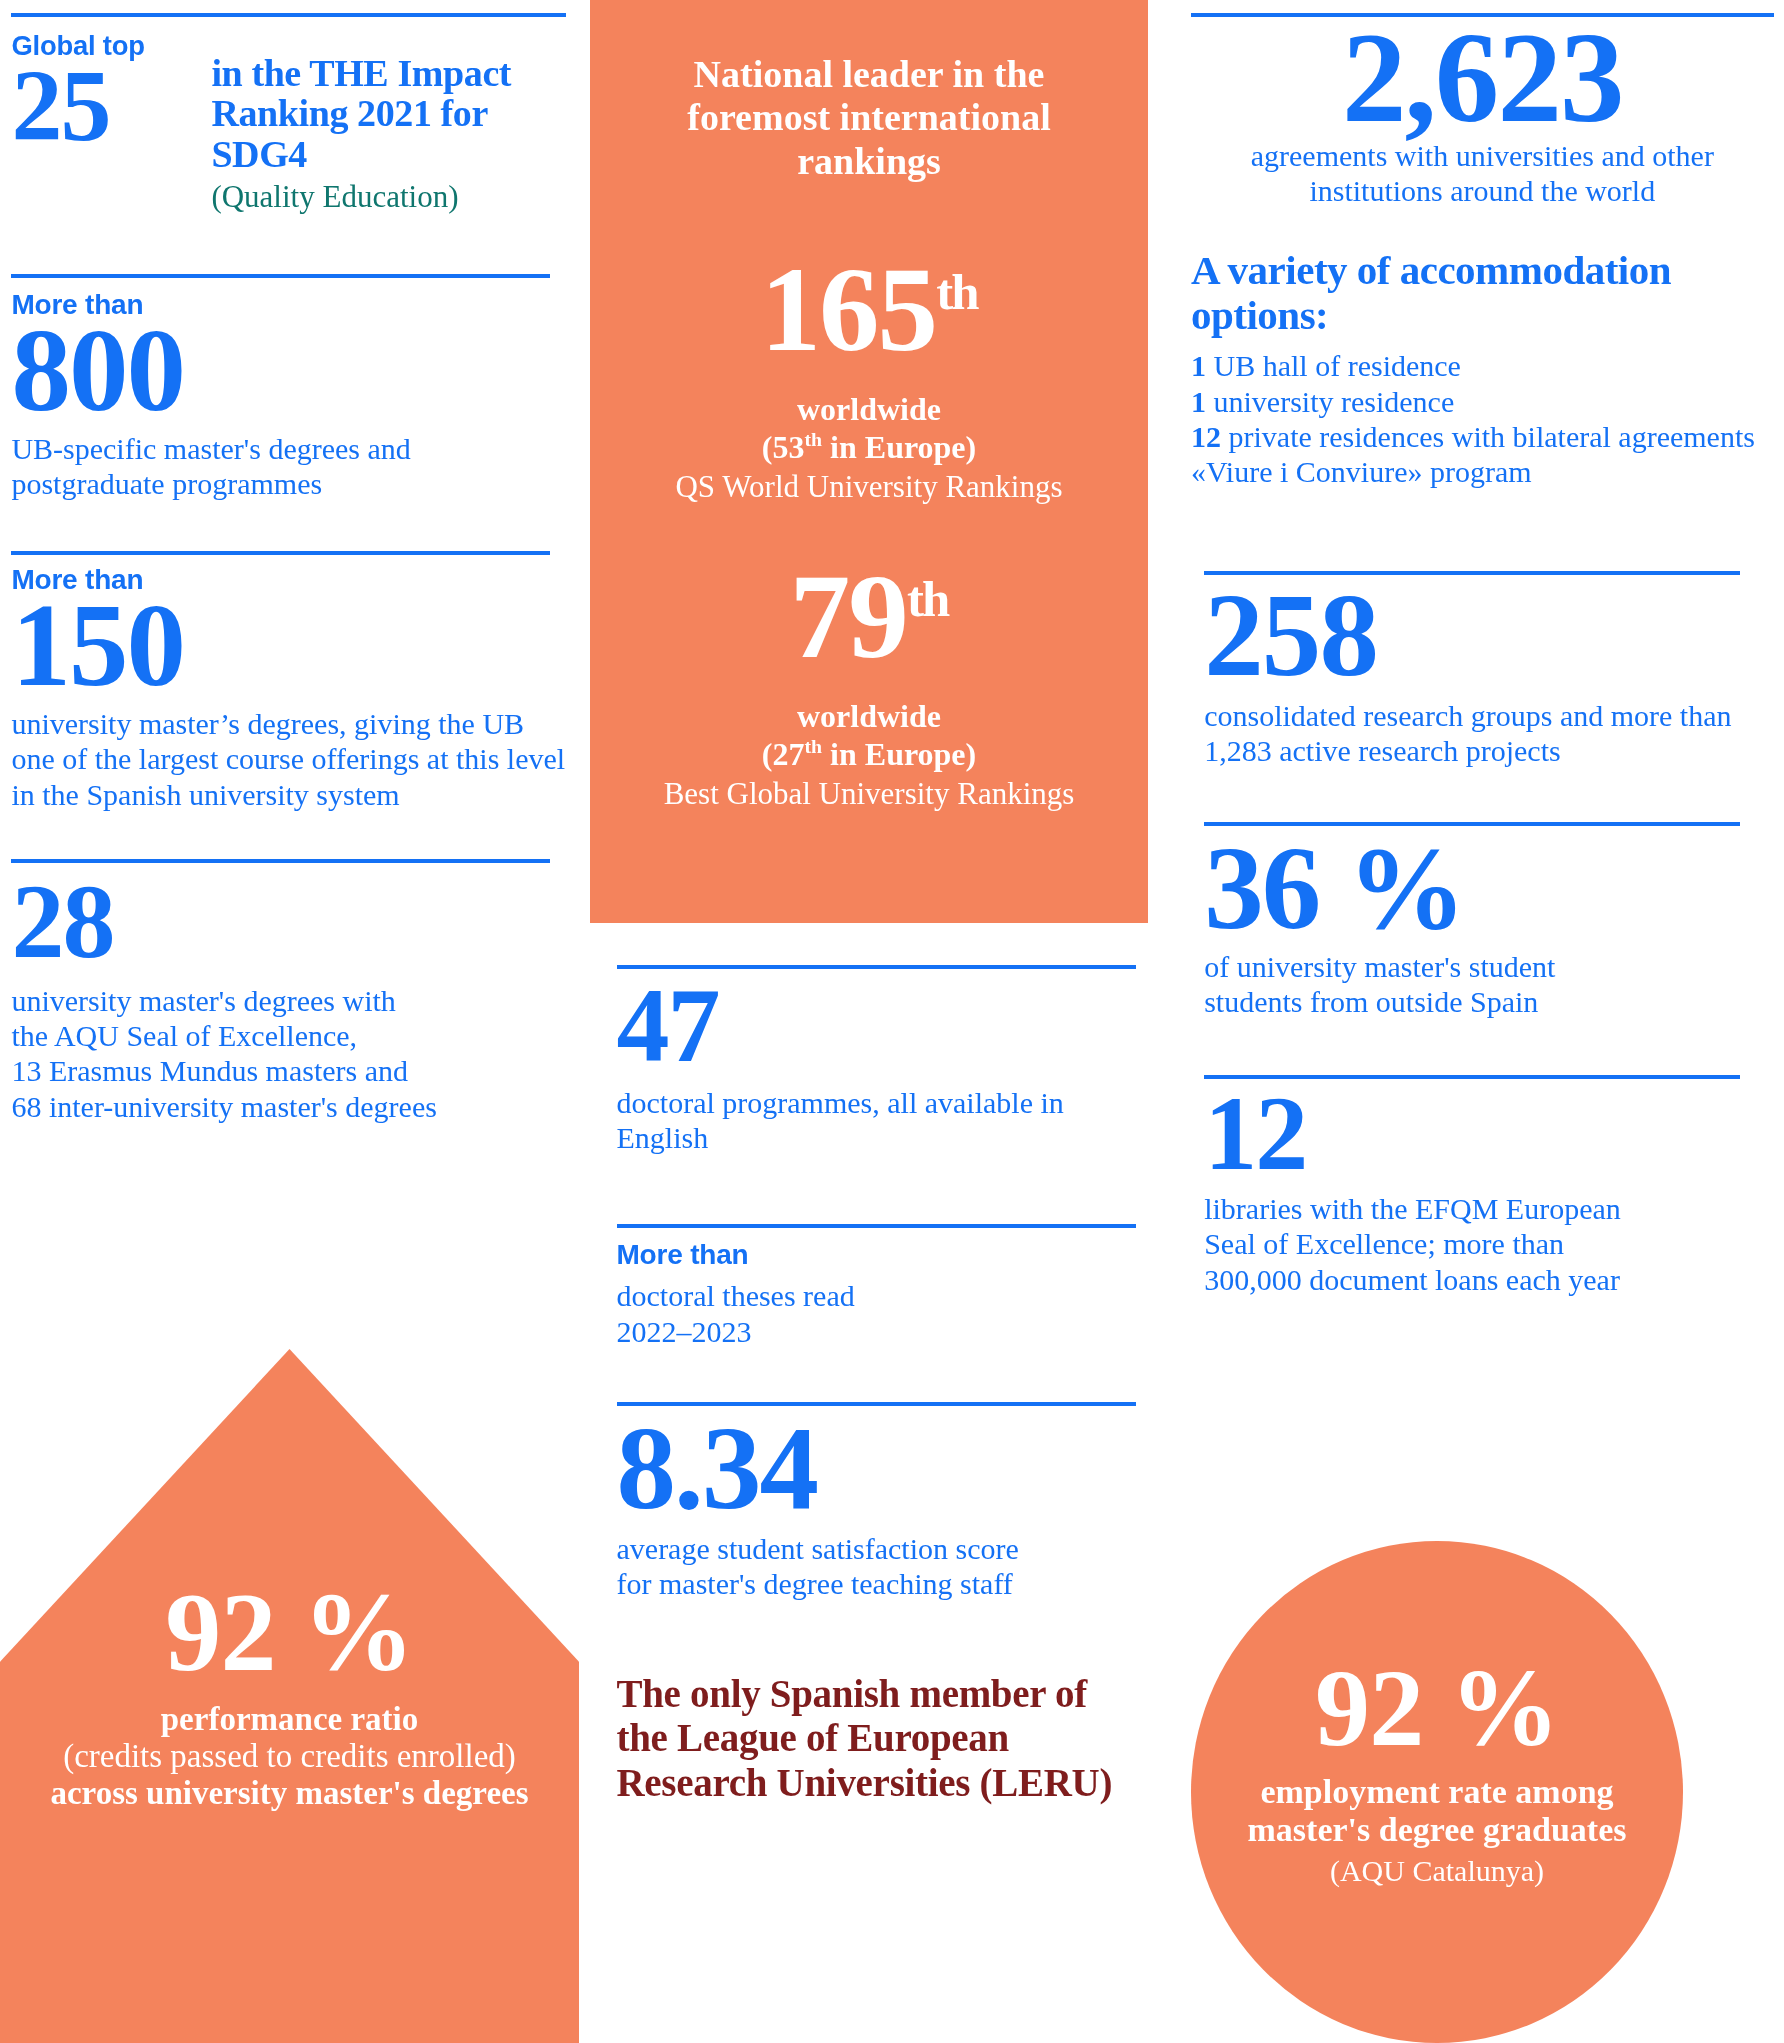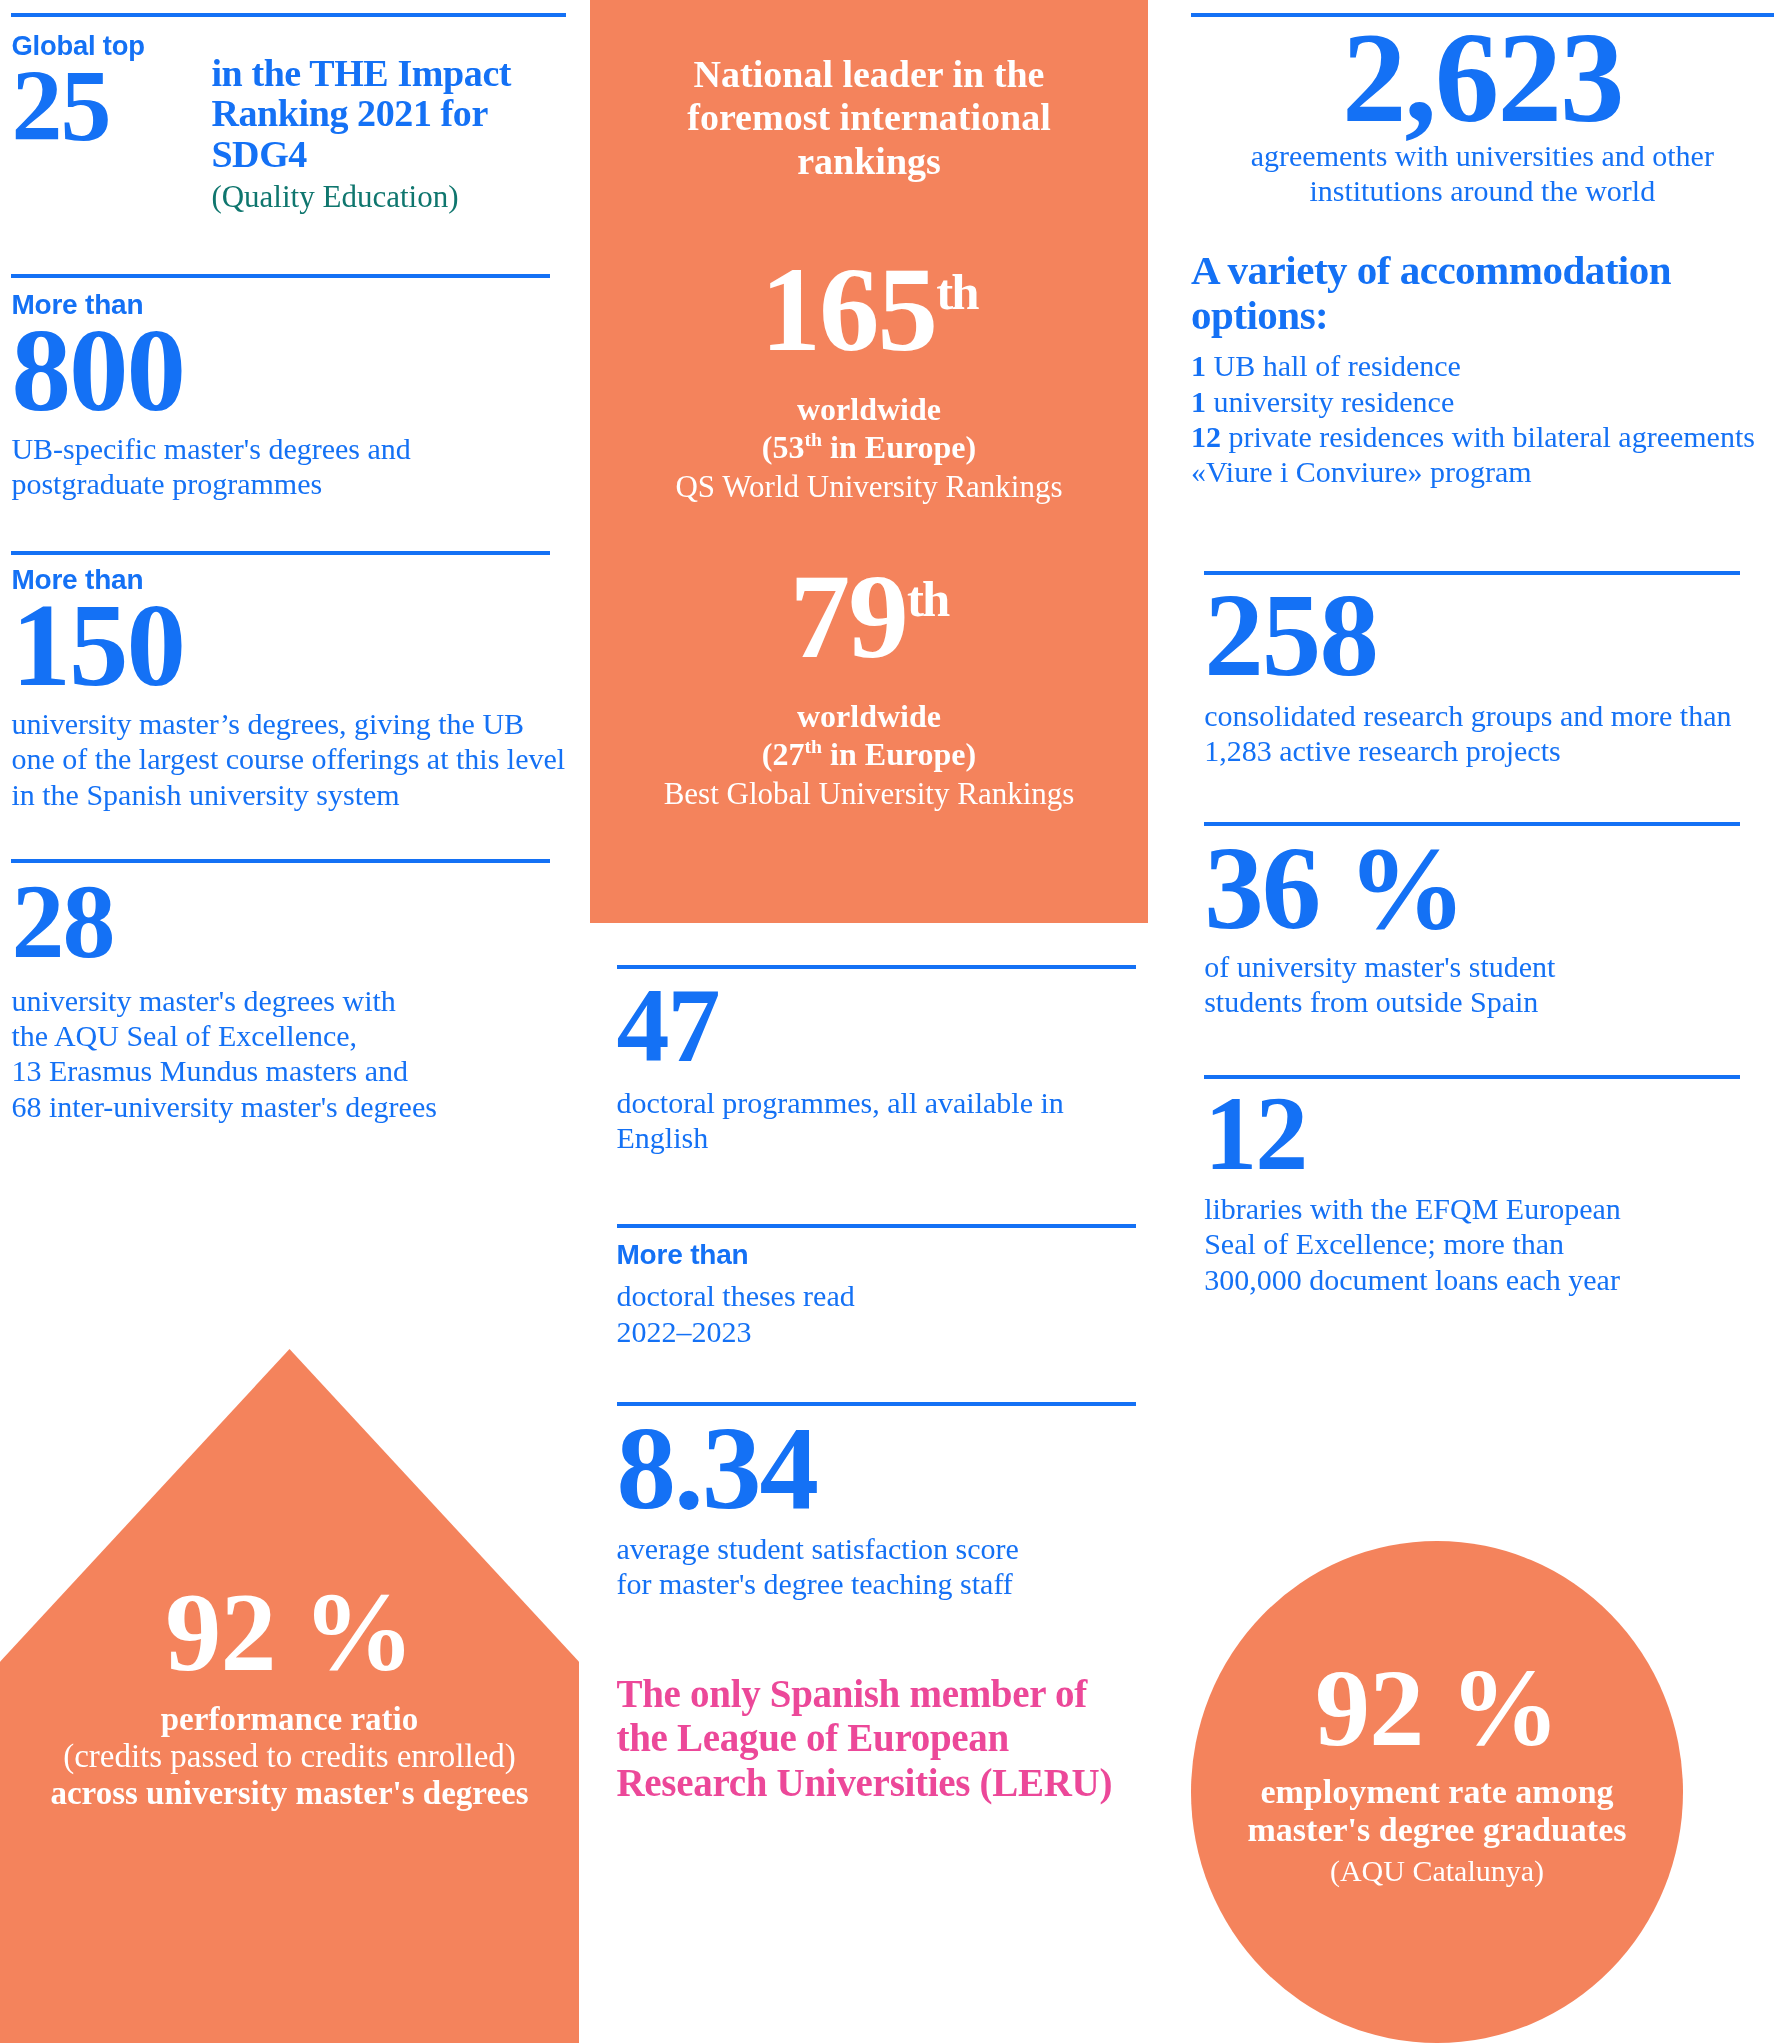--- a/index.html
+++ b/index.html
@@ -207,21 +207,21 @@
     letter-spacing: -0.5px;
   }
   .accom-list { font-size: 30px; line-height: 1.18; color: #1471F5; }
   .accom-list b { font-family: "Liberation Serif", "DejaVu Serif", serif; }
 
   .leru {
     font-family: "Liberation Serif", "DejaVu Serif", serif;
     font-weight: bold;
     font-size: 39px;
     line-height: 1.14;
-    color: #ec4899;
+    color: #7f1d1d;
     letter-spacing: -0.3px;
   }
 
   .pct { white-space: nowrap; }
 </style>
 </head>
 <body>
 
 <div class="page">
 

